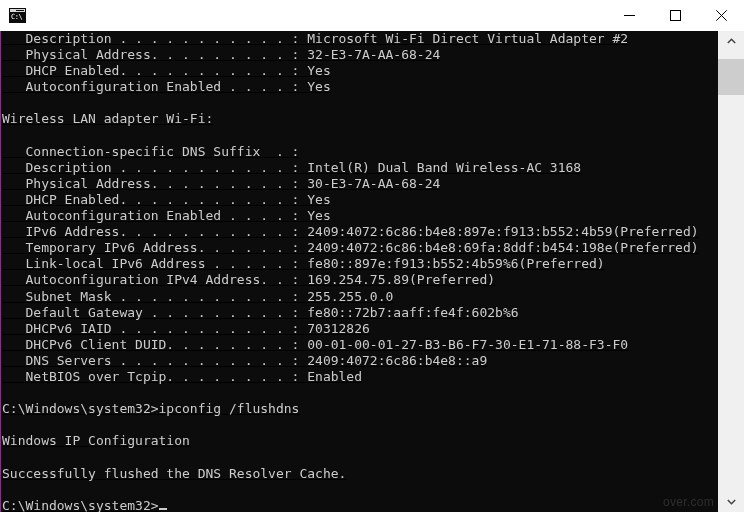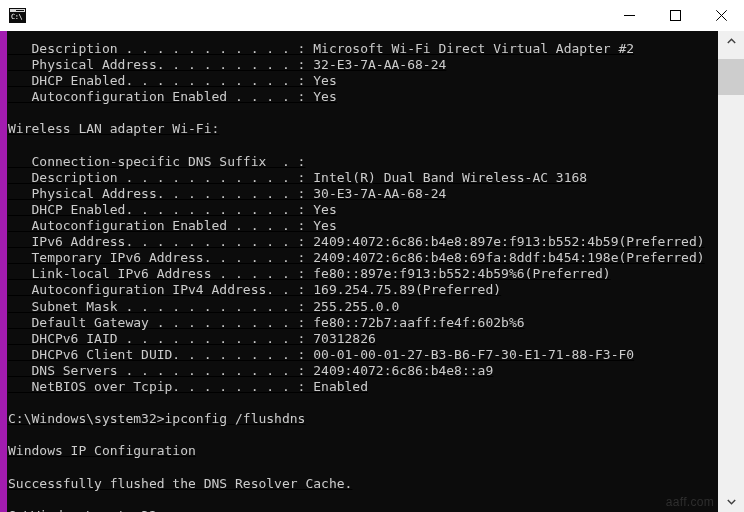--- a/index.html
+++ b/index.html
@@ -107,23 +107,23 @@
     flex: 1;
     display: flex;
     min-height: 0;
     background: #0c0c0c;
   }
   .terminal {
     flex: 1;
     background: #0c0c0c;
     position: relative;
     overflow: hidden;
-    border-left: 7px solid #a21caf;
+    border-left: 1px solid #a21caf;
     box-sizing: border-box;
-    padding-top: 10px;
+    padding-top: 0;
     text-decoration: underline;
   }
   .console-text {
     font-family: "DejaVu Sans Mono", monospace;
     font-size: 13px;
     line-height: 16.1px;
     color: #cccccc;
     white-space: pre;
     padding-left: 1px;
     letter-spacing: 0px;
@@ -211,21 +211,21 @@
           <line x1="10.7" y1="0.3" x2="0.3" y2="10.7" stroke="#000000" stroke-width="1"></line>
         </svg>
       </div>
     </div>
   </div>
 
   <div class="body-row">
 
     <div class="terminal">
       <div class="console-text" id="console-text"><div class="line">   Description . . . . . . . . . . . : Microsoft Wi-Fi Direct Virtual Adapter #2</div><div class="line">   Physical Address. . . . . . . . . : 32-E3-7A-AA-68-24</div><div class="line">   DHCP Enabled. . . . . . . . . . . : Yes</div><div class="line">   Autoconfiguration Enabled . . . . : Yes</div><div class="line"></div><div class="line">Wireless LAN adapter Wi-Fi:</div><div class="line"></div><div class="line">   Connection-specific DNS Suffix  . :</div><div class="line">   Description . . . . . . . . . . . : Intel(R) Dual Band Wireless-AC 3168</div><div class="line">   Physical Address. . . . . . . . . : 30-E3-7A-AA-68-24</div><div class="line">   DHCP Enabled. . . . . . . . . . . : Yes</div><div class="line">   Autoconfiguration Enabled . . . . : Yes</div><div class="line">   IPv6 Address. . . . . . . . . . . : 2409:4072:6c86:b4e8:897e:f913:b552:4b59(Preferred)</div><div class="line">   Temporary IPv6 Address. . . . . . : 2409:4072:6c86:b4e8:69fa:8ddf:b454:198e(Preferred)</div><div class="line">   Link-local IPv6 Address . . . . . : fe80::897e:f913:b552:4b59%6(Preferred)</div><div class="line">   Autoconfiguration IPv4 Address. . : 169.254.75.89(Preferred)</div><div class="line">   Subnet Mask . . . . . . . . . . . : 255.255.0.0</div><div class="line">   Default Gateway . . . . . . . . . : fe80::72b7:aaff:fe4f:602b%6</div><div class="line">   DHCPv6 IAID . . . . . . . . . . . : 70312826</div><div class="line">   DHCPv6 Client DUID. . . . . . . . : 00-01-00-01-27-B3-B6-F7-30-E1-71-88-F3-F0</div><div class="line">   DNS Servers . . . . . . . . . . . : 2409:4072:6c86:b4e8::a9</div><div class="line">   NetBIOS over Tcpip. . . . . . . . : Enabled</div><div class="line"></div><div class="line">C:\Windows\system32&gt;ipconfig /flushdns</div><div class="line"></div><div class="line">Windows IP Configuration</div><div class="line"></div><div class="line">Successfully flushed the DNS Resolver Cache.</div><div class="line"></div><div class="line"><span>C:\Windows\system32&gt;</span><span class="cursor"></span></div></div>
-      <div class="watermark">aaff.com</div>
+      <div class="watermark">over.com</div>
     </div>
 
     <div class="scrollbar">
       <div class="sb-arrow">
         <svg width="9" height="6" viewBox="0 0 9 6" aria-hidden="true">
           <polyline points="0.8,5 4.5,1.2 8.2,5" fill="none" stroke="#404040" stroke-width="1.4"></polyline>
         </svg>
       </div>
       <div class="sb-track">
         <div class="sb-thumb"></div>

